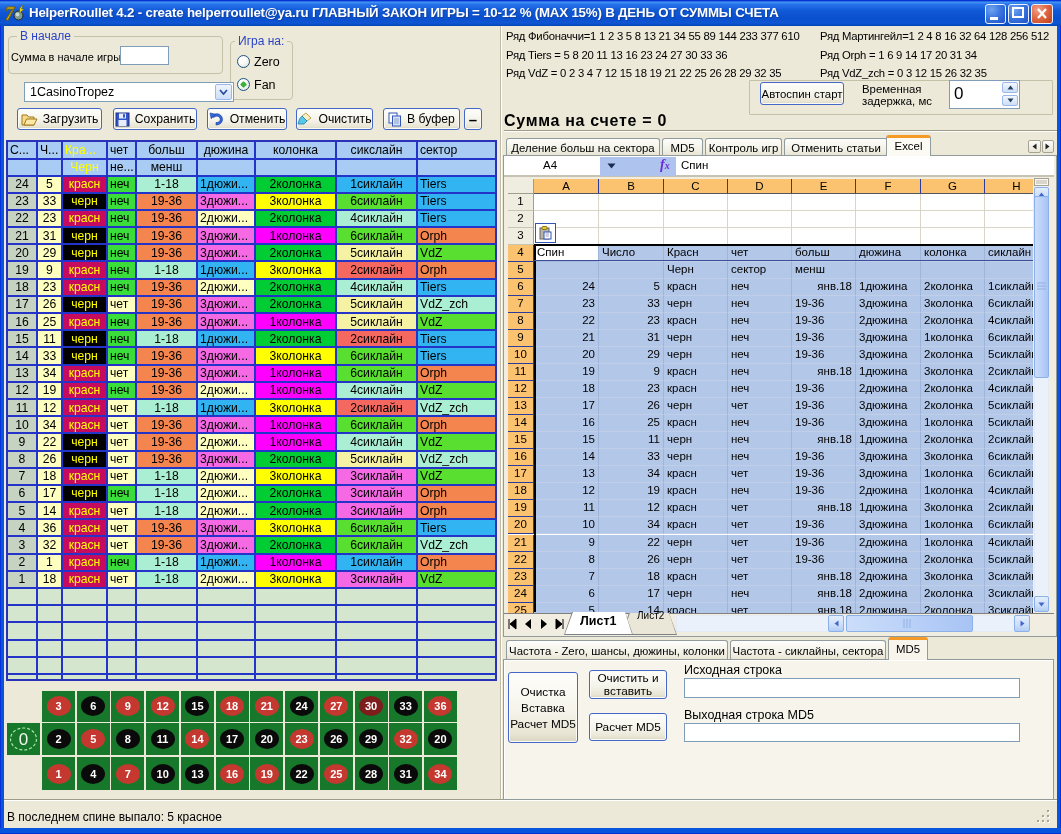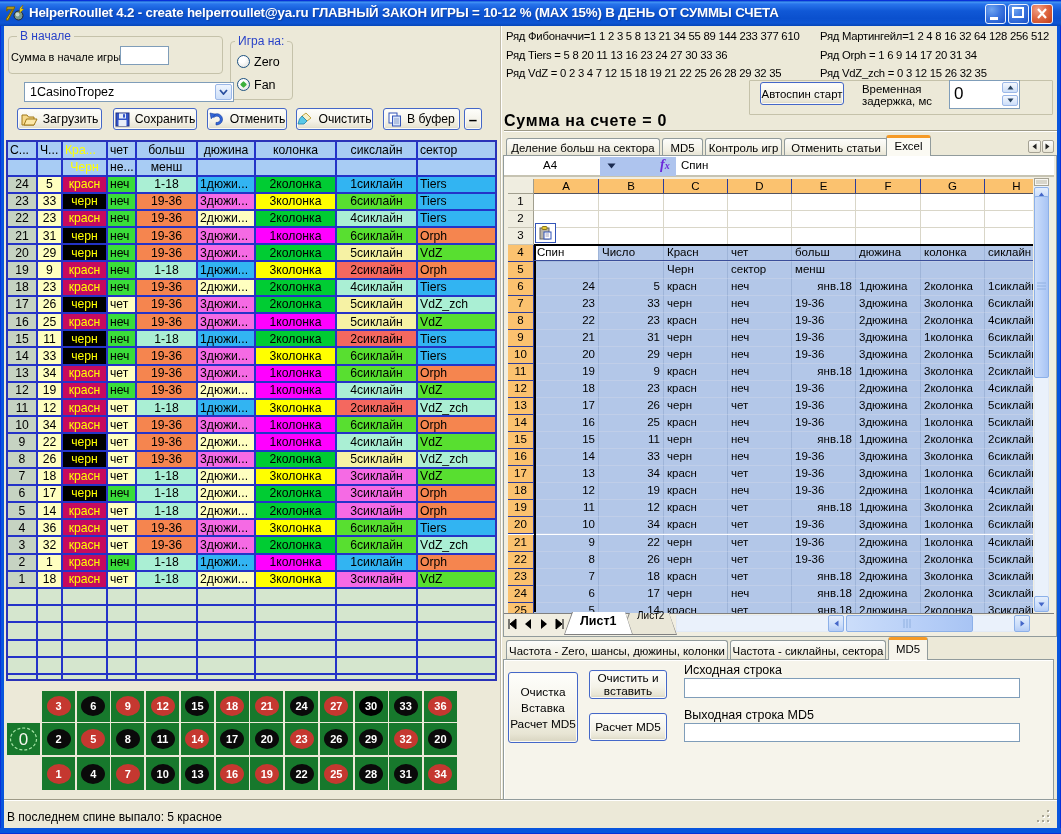--- a/index.html
+++ b/index.html
@@ -485,21 +485,21 @@
 <div class="abs" style="left:319.8px;top:690.5px;width:33px;height:31px;background:#17782C;display:flex;align-items:center;justify-content:center;">
 <div style="width:24px;height:20px;border-radius:50%;background:#C53830;display:flex;align-items:center;justify-content:center;color:#fff;font-size:11px;font-weight:bold;">27</div>
   </div>
 <div class="abs" style="left:319.8px;top:723.0px;width:33px;height:32px;background:#17782C;display:flex;align-items:center;justify-content:center;">
 <div style="width:24px;height:20px;border-radius:50%;background:#0A0A0A;display:flex;align-items:center;justify-content:center;color:#fff;font-size:11px;font-weight:bold;">26</div>
   </div>
 <div class="abs" style="left:319.8px;top:757.0px;width:33px;height:33px;background:#17782C;display:flex;align-items:center;justify-content:center;">
 <div style="width:24px;height:20px;border-radius:50%;background:#C53830;display:flex;align-items:center;justify-content:center;color:#fff;font-size:11px;font-weight:bold;">25</div>
   </div>
 <div class="abs" style="left:354.5px;top:690.5px;width:33px;height:31px;background:#17782C;display:flex;align-items:center;justify-content:center;">
-<div style="width:24px;height:20px;border-radius:50%;background:#000000;display:flex;align-items:center;justify-content:center;color:#fff;font-size:11px;font-weight:bold;">30</div>
+<div style="width:24px;height:20px;border-radius:50%;background:#7f1d1d;display:flex;align-items:center;justify-content:center;color:#fff;font-size:11px;font-weight:bold;">30</div>
   </div>
 <div class="abs" style="left:354.5px;top:723.0px;width:33px;height:32px;background:#17782C;display:flex;align-items:center;justify-content:center;">
 <div style="width:24px;height:20px;border-radius:50%;background:#0A0A0A;display:flex;align-items:center;justify-content:center;color:#fff;font-size:11px;font-weight:bold;">29</div>
   </div>
 <div class="abs" style="left:354.5px;top:757.0px;width:33px;height:33px;background:#17782C;display:flex;align-items:center;justify-content:center;">
 <div style="width:24px;height:20px;border-radius:50%;background:#0A0A0A;display:flex;align-items:center;justify-content:center;color:#fff;font-size:11px;font-weight:bold;">28</div>
   </div>
 <div class="abs" style="left:389.2px;top:690.5px;width:33px;height:31px;background:#17782C;display:flex;align-items:center;justify-content:center;">
 <div style="width:24px;height:20px;border-radius:50%;background:#0A0A0A;display:flex;align-items:center;justify-content:center;color:#fff;font-size:11px;font-weight:bold;">33</div>
   </div>

